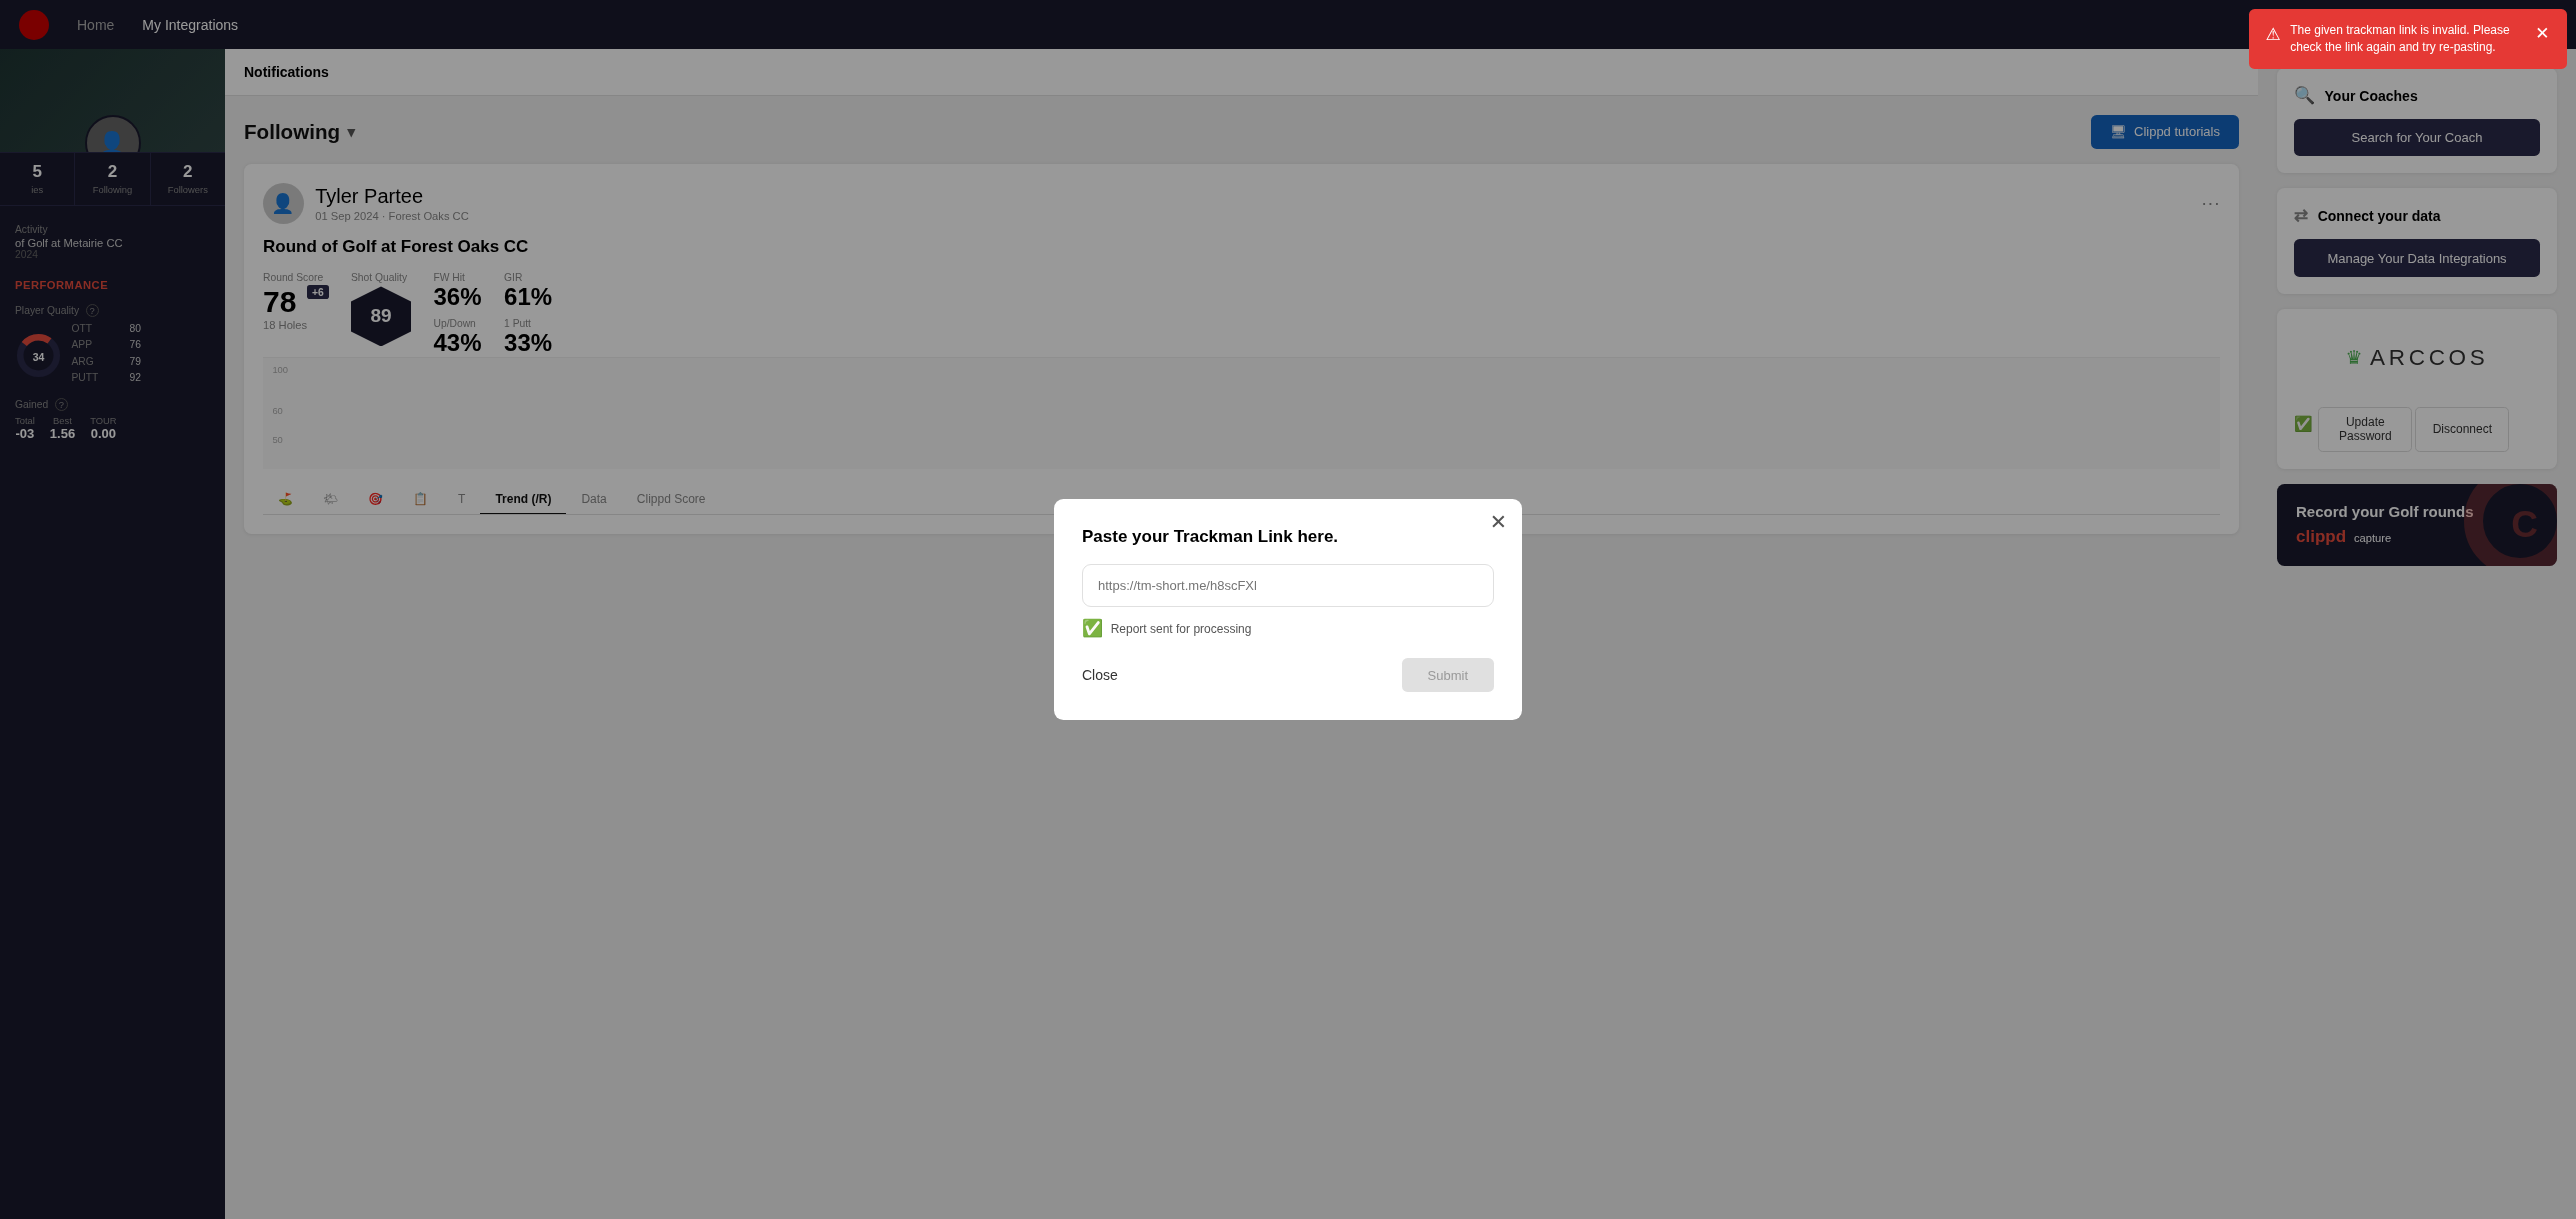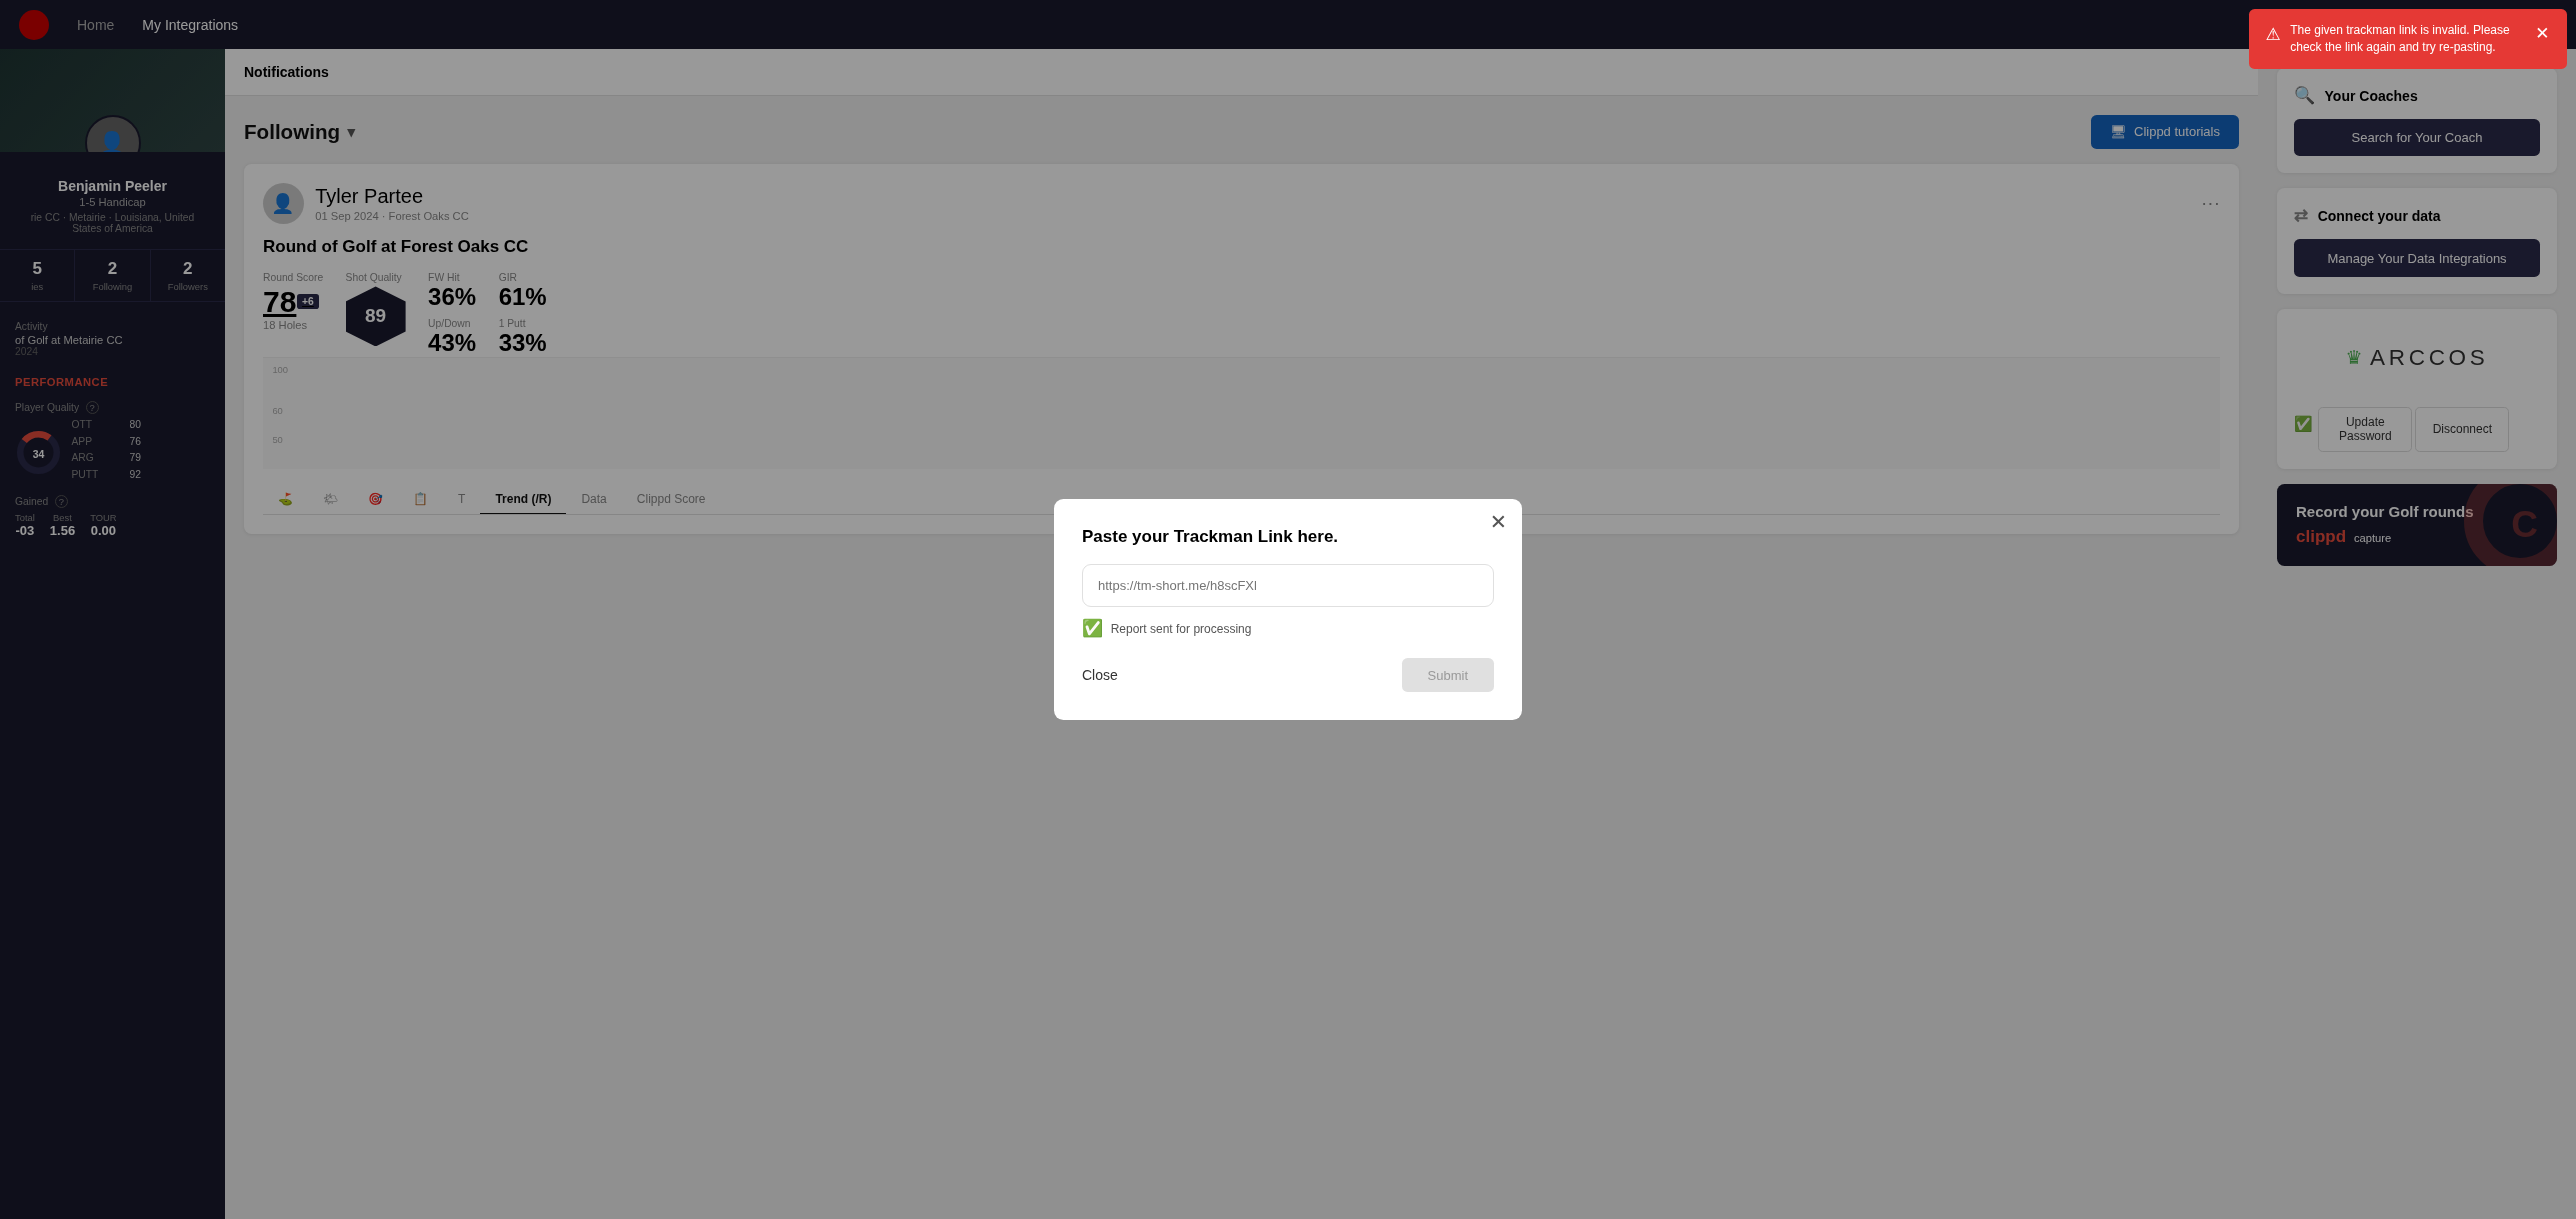--- a/index.html
+++ b/index.html
@@ -238,23 +238,22 @@
       display: flex;
       gap: 22.5px;
       flex-wrap: wrap;
     }
     .feed-stat-group { }
     .feed-stat-label { font-size: 10.3px; color: #888; margin-bottom: 1.9px; }
     .feed-stat-big {
       font-size: 30px;
       font-weight: 700;
       display: flex;
-      align-items: center;
-      gap: 1px;
-      text-decoration: underline;
+      align-items: flex-start;
+      gap: 11px;
     }
     .feed-stat-badge {
       background: #2a2a4a;
       color: #fff;
       font-size: 10.3px;
       padding: 1.9px 4.7px;
       border-radius: 2.8px;
     }
     .feed-stat-holes { font-size: 11.2px; color: #888; }
     .shot-quality-hex {
@@ -507,25 +506,20 @@
   <span class="error-banner-close">✕</span>
 </div>
 
 <div class="main-layout">
 
   <aside class="sidebar">
     <div class="sidebar-profile-img">
       <div class="sidebar-profile-img-bg"></div>
       <div class="sidebar-avatar">👤</div>
     </div>
-    <div class="sidebar-user-info">
-      <div class="sidebar-name">Benjamin Peeler</div>
-      <div class="sidebar-handicap">1-5 Handicap</div>
-      <div class="sidebar-location">rie CC · Metairie · Louisiana, United States of America</div>
-    </div>
     <div class="sidebar-stats">
       <div class="sidebar-stat">
         <div class="sidebar-stat-val">5</div>
         <div class="sidebar-stat-label">ies</div>
       </div>
       <div class="sidebar-stat">
         <div class="sidebar-stat-val">2</div>
         <div class="sidebar-stat-label">Following</div>
       </div>
       <div class="sidebar-stat">

